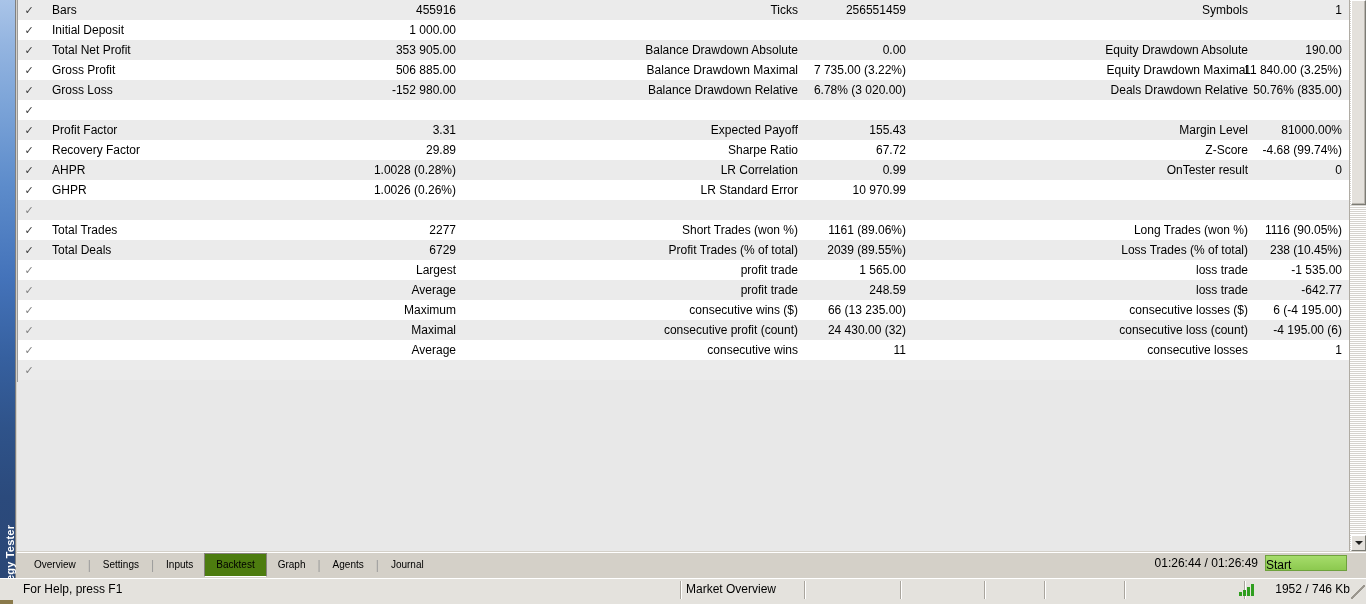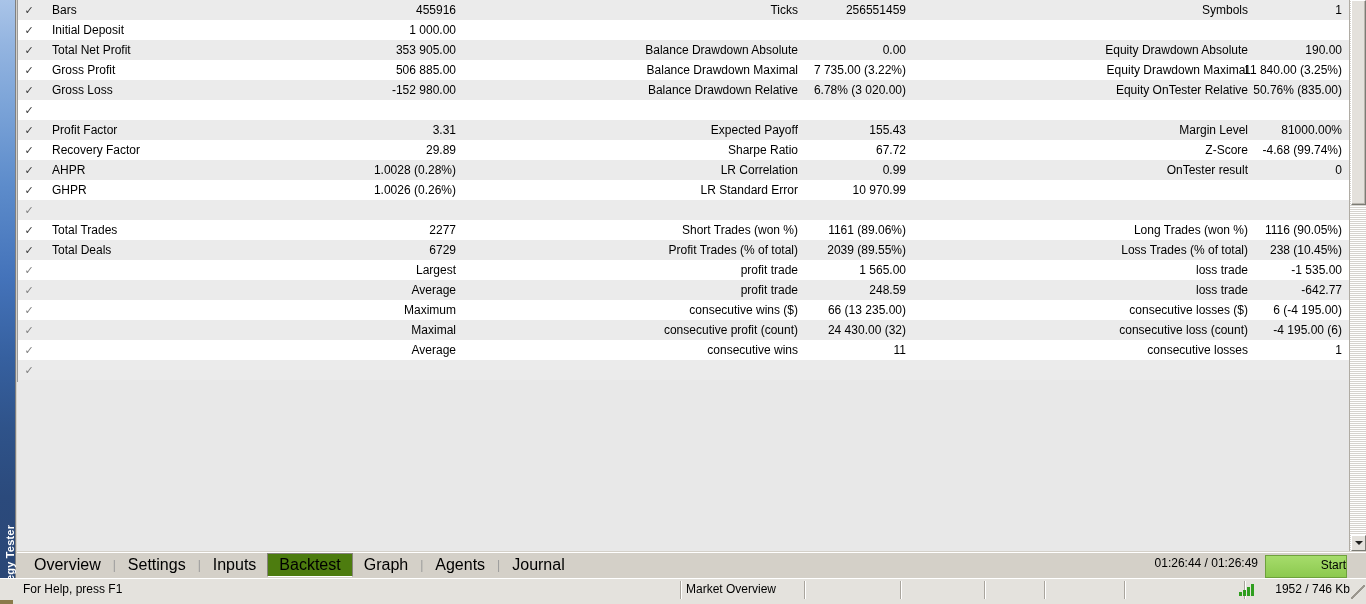--- a/index.html
+++ b/index.html
@@ -127,21 +127,21 @@
     background: #d4d0c8;
     border-top: 1px solid #ffffff;
   }
   #tabs {
     position: absolute; left: 6px; top: 1px;
     display: flex; align-items: flex-start; height: 24px;
   }
   .tab {
     height: 22px; line-height: 22px;
     padding: 0 11px;
-    font-size: 16px;
+    font-size: 10px;
     color: #000;
     background: transparent;
     border: none;
     white-space: nowrap;
   }
   .tab.active {
     background: #4d7c0f;
     border: 1px solid #87837c;
     border-bottom: 1px solid #ffffff;
     height: 24px; line-height: 22px;
@@ -157,23 +157,23 @@
   #timer {
     position: absolute;
     right: 108px; top: 3px;
     font-size: 12px; color: #000;
     white-space: nowrap;
     padding-left: 9px;
   }
   #startbtn {
     position: absolute;
     right: 19px; top: 2px;
-    width: 82px; height: 23px;
+    width: 82px; height: 16px;
     line-height: 19px;
-    text-align: right;
+    text-align: left;
     font-size: 12px;
     background: #96d25b;
     background: linear-gradient(180deg,#a6dc6b 0%, #8cc94f 100%);
     border: 1px solid #6ea13c;
     color: #000;
   }
 
   
   #statusbar {
     position: absolute;
@@ -278,21 +278,21 @@
           <div class="cell c-v2">7 735.00 (3.22%)</div>
           <div class="cell c-l3">Equity Drawdown Maximal</div>
           <div class="cell c-v3">11 840.00 (3.25%)</div>
         </div>
         <div class="row even">
           <div class="cell c-check"><span class="chk">✓</span></div>
           <div class="cell c-l1">Gross Loss</div>
           <div class="cell c-v1">-152 980.00</div>
           <div class="cell c-l2">Balance Drawdown Relative</div>
           <div class="cell c-v2">6.78% (3 020.00)</div>
-          <div class="cell c-l3">Equity OnTester Relative</div>
+          <div class="cell c-l3">Deals Drawdown Relative</div>
           <div class="cell c-v3">50.76% (835.00)</div>
         </div>
         <div class="row odd">
           <div class="cell c-check"><span class="chk">✓</span></div>
           <div class="cell c-l1"></div>
           <div class="cell c-v1"></div>
           <div class="cell c-l2"></div>
           <div class="cell c-v2"></div>
           <div class="cell c-l3"></div>
           <div class="cell c-v3"></div>

